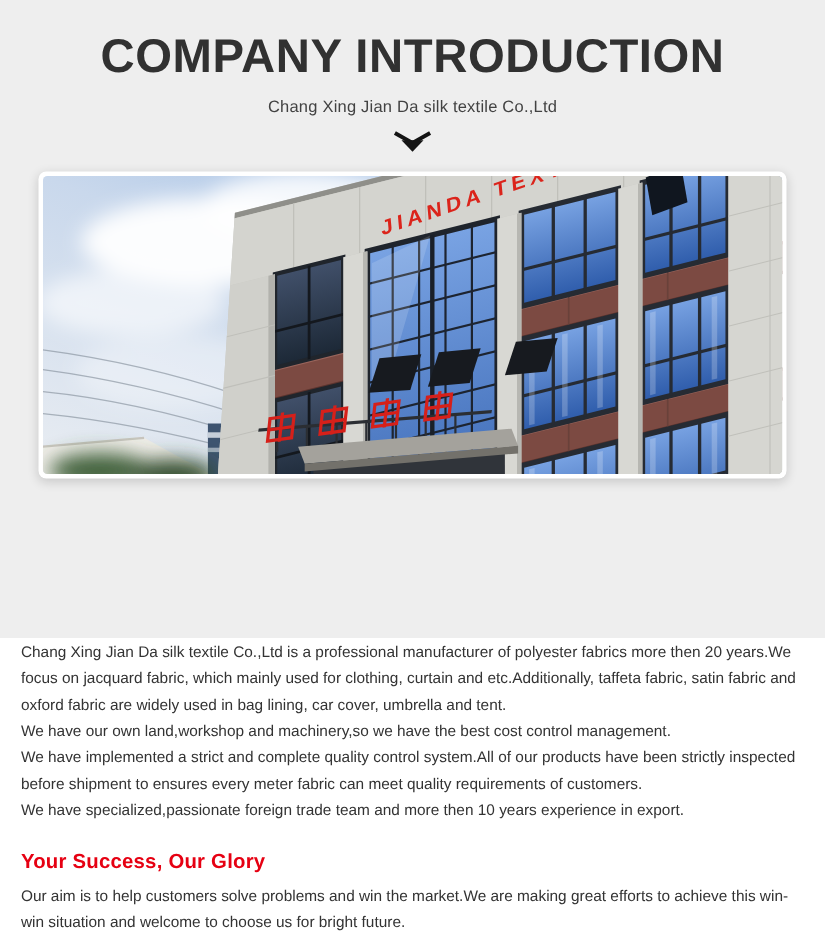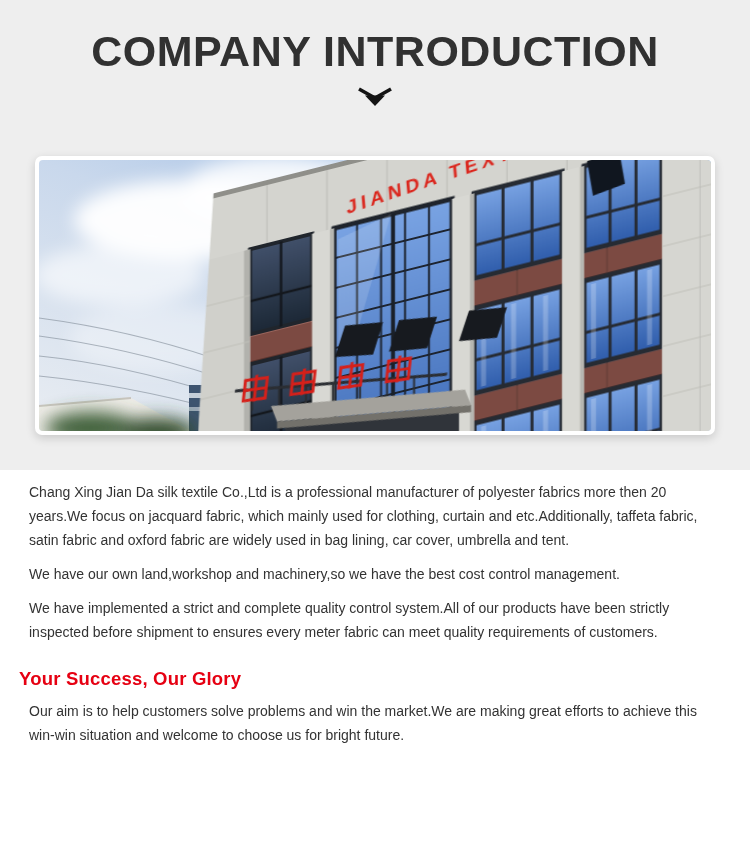--- a/index.html
+++ b/index.html
@@ -1,34 +1,35 @@
 <!DOCTYPE html>
 <html><head>
 <meta charset="utf-8">
 <style>
   html,body{margin:0;padding:0;}
   body{background:#ffffff;font-family:"Liberation Sans","DejaVu Sans",sans-serif;}
   .page{width:750px;height:853px;overflow:hidden;background:#ffffff;}
-  .hero{background:#eeeeee;height:470px;position:relative;text-align:center;}
+  .hero{background:#eeeeee;height:580px;position:relative;text-align:center;}
   .page-title{margin:0;padding-top:28px;font-size:43px;line-height:46px;font-weight:700;color:#313131;letter-spacing:0.5px;}
   .subtitle{margin-top:15px;font-size:15px;color:#424242;letter-spacing:0.2px;}
   .chevron{margin-top:12px;height:22px;}
   .photo-frame{position:absolute;top:156px;left:35px;width:672px;height:271px;background:#ffffff;padding:4px;border-radius:7px;box-shadow:0 3px 10px rgba(0,0,0,0.16);}
   .photo-frame svg{display:block;border-radius:4px;}
   .content{padding:0 19px;background:#ffffff;}
   .section-heading{color:#e60012;font-size:18.5px;line-height:20px;margin:25px 0 9px 0;letter-spacing:0.2px;}
-  .section-paragraph{font-size:14px;color:#333333;line-height:24px;margin:10px;}
+  .section-paragraph{font-size:14px;color:#333333;line-height:24px;margin:0;}
 </style>
 </head>
 <body>
 
 <div class="page">
 
   <div class="hero">
     <h1 class="page-title">COMPANY INTRODUCTION</h1>
+    <div class="subtitle">Chang Xing Jian Da silk textile Co.,Ltd</div>
 
     <div class="chevron">
       <svg width="40" height="22" viewBox="0 0 40 22">
         <polyline points="4,3 20,12 36,3" fill="none" stroke="#141414" stroke-width="3.6"></polyline>
         <polygon points="10,9.5 30,9.5 20,20" fill="#141414"></polygon>
       </svg>
     </div>
 
     <div class="photo-frame">
       <svg width="672" height="271" viewBox="0 0 672 271">
@@ -284,20 +285,21 @@
     </div>
   </div>
 
   <div class="content">
     <div>
       <p class="section-paragraph">Chang Xing Jian Da silk textile Co.,Ltd is a professional manufacturer of polyester fabrics more then 20 years.We focus on jacquard fabric, which mainly used for clothing, curtain and etc.Additionally, taffeta fabric, satin fabric and oxford fabric are widely used in bag lining, car cover, umbrella and tent.</p>
     </div>
     <div>
       <p class="section-paragraph">We have our own land,workshop and machinery,so we have the best cost control management.</p>
       <p class="section-paragraph">We have implemented a strict and complete quality control system.All of our products have been strictly inspected before shipment to ensures every meter fabric can meet quality requirements of customers.</p>
+      <p class="section-paragraph">We have specialized,passionate foreign trade team and more then 10 years experience in export.</p>
     </div>
     <div>
       <h2 class="section-heading">Your Success, Our Glory</h2>
       <p class="section-paragraph">Our aim is to help customers solve problems and win the market.We are making great efforts to achieve this win-win situation and welcome to choose us for bright future.</p>
     </div>
   </div>
 
 </div>
 
 </body></html>

